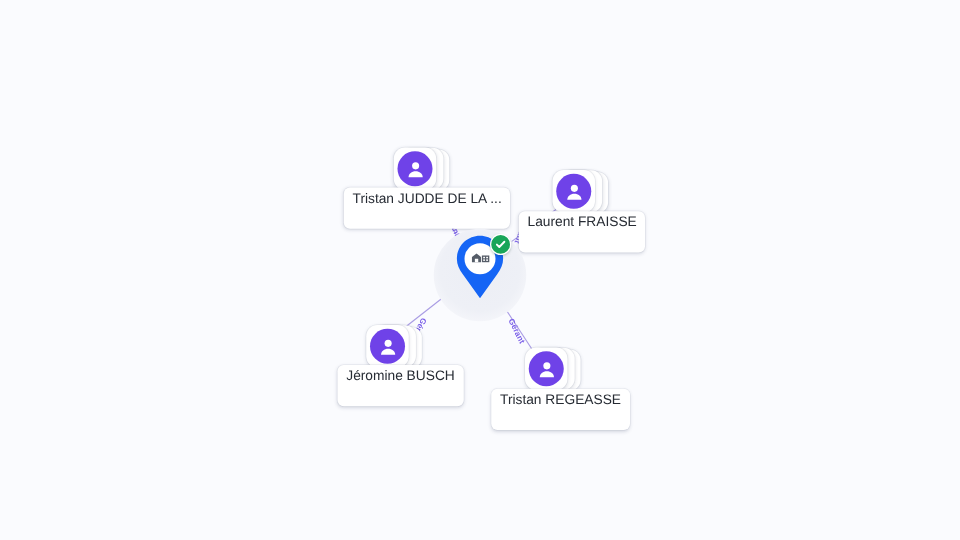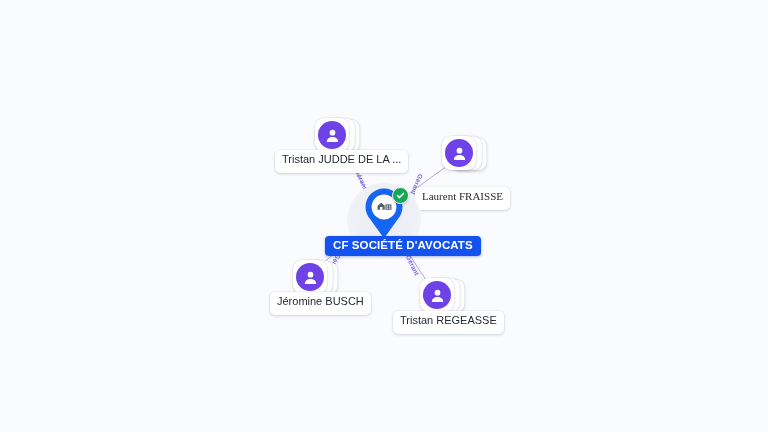--- a/index.html
+++ b/index.html
@@ -28,21 +28,21 @@
     position:absolute;left:3px;top:3px;width:28px;height:28px;
     border-radius:50%;background:#6f42e8;
     display:flex;align-items:center;justify-content:center;
   }
   .avatar svg{width:17px;height:17px;display:block;}
 
   
   .chip{
     position:absolute;white-space:nowrap;
     background:#ffffff;border-radius:5px;
-    padding:3px 7px 8px 7px;
+    padding:3px 7px 18px 7px;
     font-size:11px;line-height:12px;color:#262b33;
     box-shadow:0 1px 3px rgba(40,50,90,.18), 0 0 0 .6px rgba(40,50,90,.06);
   }
 
   
   .halo{
     position:absolute;width:74px;height:74px;border-radius:50%;
     background:radial-gradient(circle at 50% 46%, #eceef5 0%, #eef0f6 58%, #f6f7fb 80%, rgba(250,251,254,0) 100%);
   }
   .pin{position:absolute;width:48px;height:58px;}
@@ -114,21 +114,21 @@
       <div class="card c2"></div>
       <div class="card c1"></div>
       <div class="avatar">
         <svg viewBox="0 0 24 24" fill="#ffffff">
             <circle cx="12" cy="8" r="4"></circle>
             <path d="M4 21c0-4.4 3.6-7 8-7s8 2.6 8 7z"></path>
           </svg>
       </div>
     </div>
   </div>
-  <div class="chip" style="left:415px;top:187px;font-family:Liberation Serif, serif;">Laurent FRAISSE</div>
+  <div class="chip" style="left:415px;top:169px;">Laurent FRAISSE</div>
 
   <div class="pnode" style="left:293px;top:260px;">
     <div class="stack">
       <div class="card c3"></div>
       <div class="card c2"></div>
       <div class="card c1"></div>
       <div class="avatar">
         <svg viewBox="0 0 24 24" fill="#ffffff">
             <circle cx="12" cy="8" r="4"></circle>
             <path d="M4 21c0-4.4 3.6-7 8-7s8 2.6 8 7z"></path>
@@ -169,15 +169,14 @@
       <rect x="18.3" y="12.0" width="2.0" height="1.7" fill="#ffffff"></rect>
       <rect x="5.5" y="11.3" width="3.8" height="3.9" fill="#ffffff"></rect>
     </svg>
     <div class="pin-badge">
       <svg viewBox="0 0 12 12">
           <path d="M2 6.2 L4.6 8.8 L10 3.2" stroke="#ffffff" stroke-width="2" fill="none" stroke-linecap="round" stroke-linejoin="round"></path>
         </svg>
     </div>
   </div>
 
-  <div class="company-chip" style="left:325px;top:236px;">CF SOCIÉTÉ D'AVOCATS</div>
 
 </div>
 
 </body></html>

